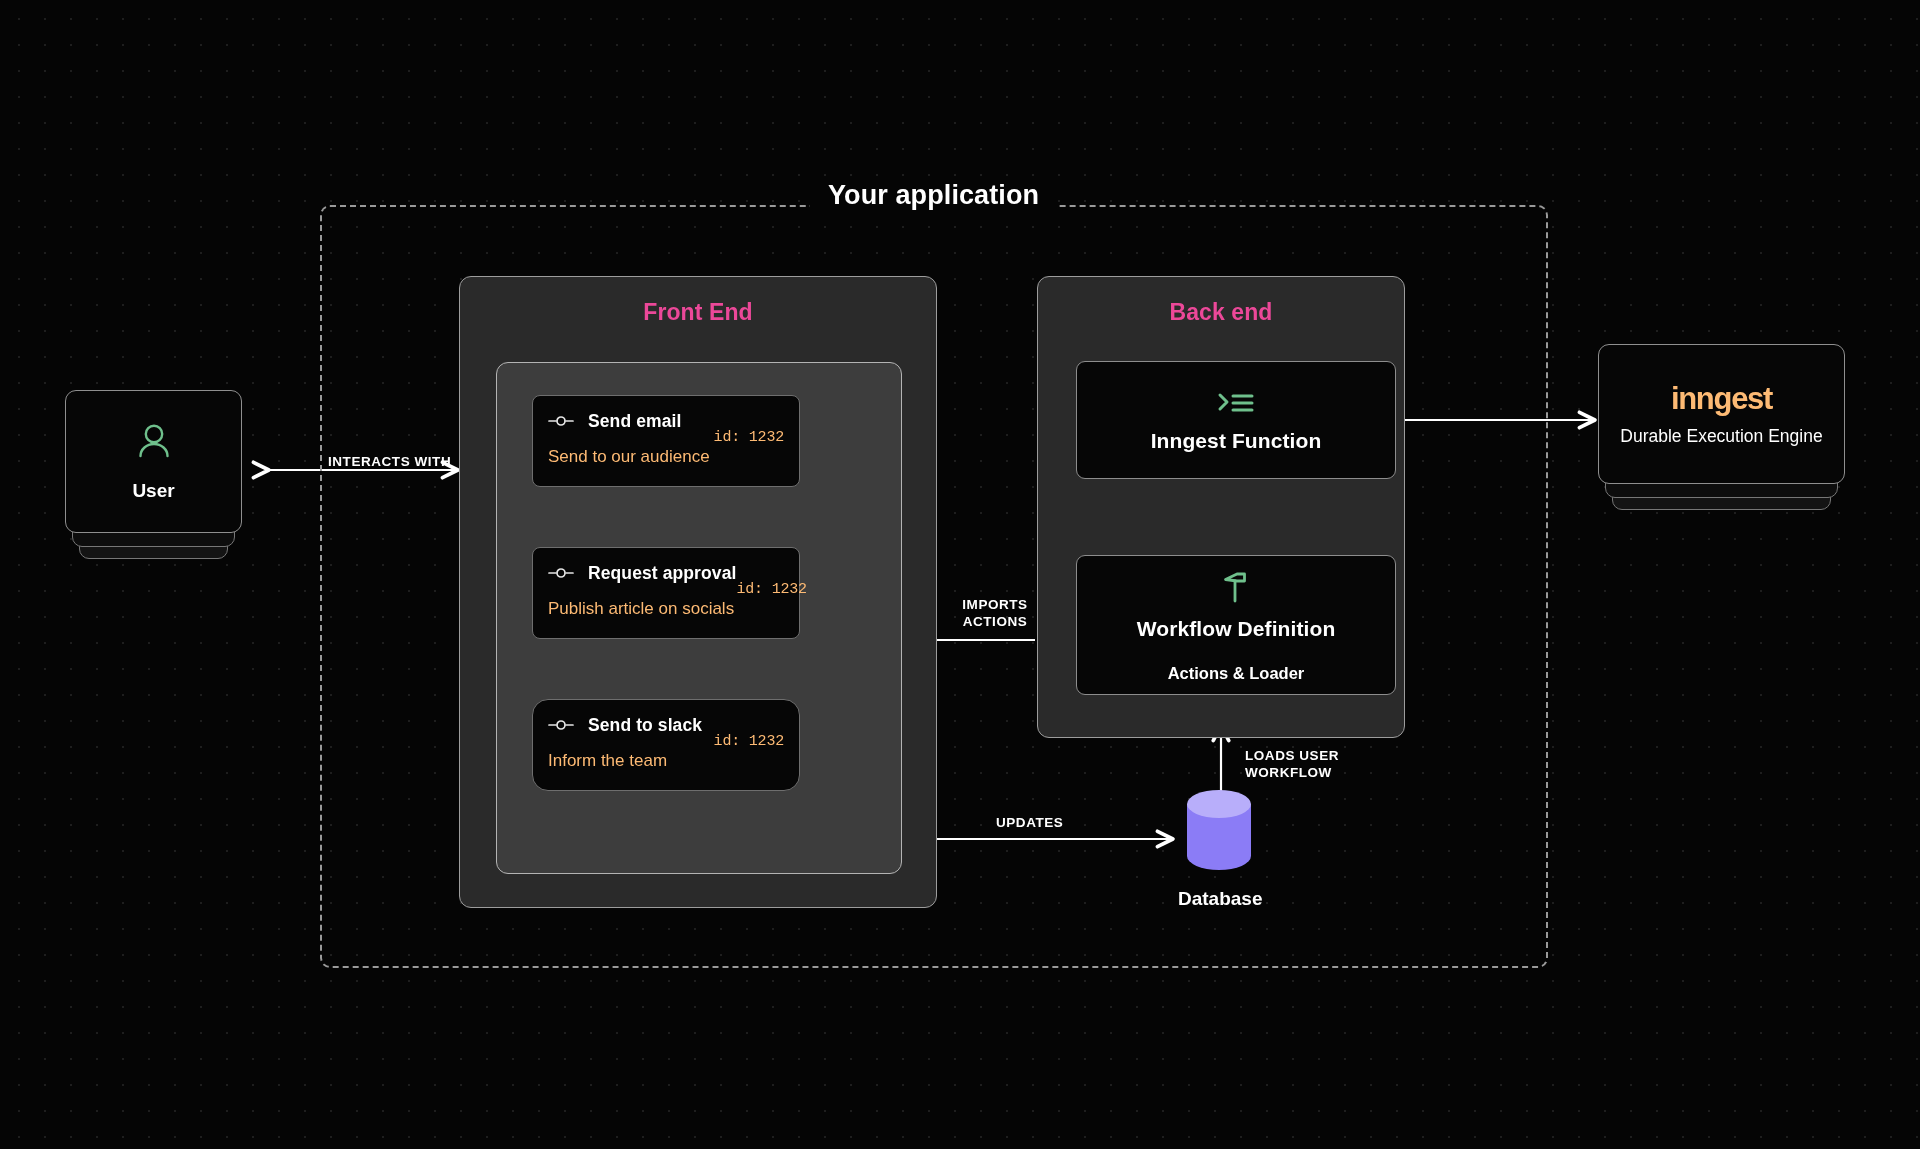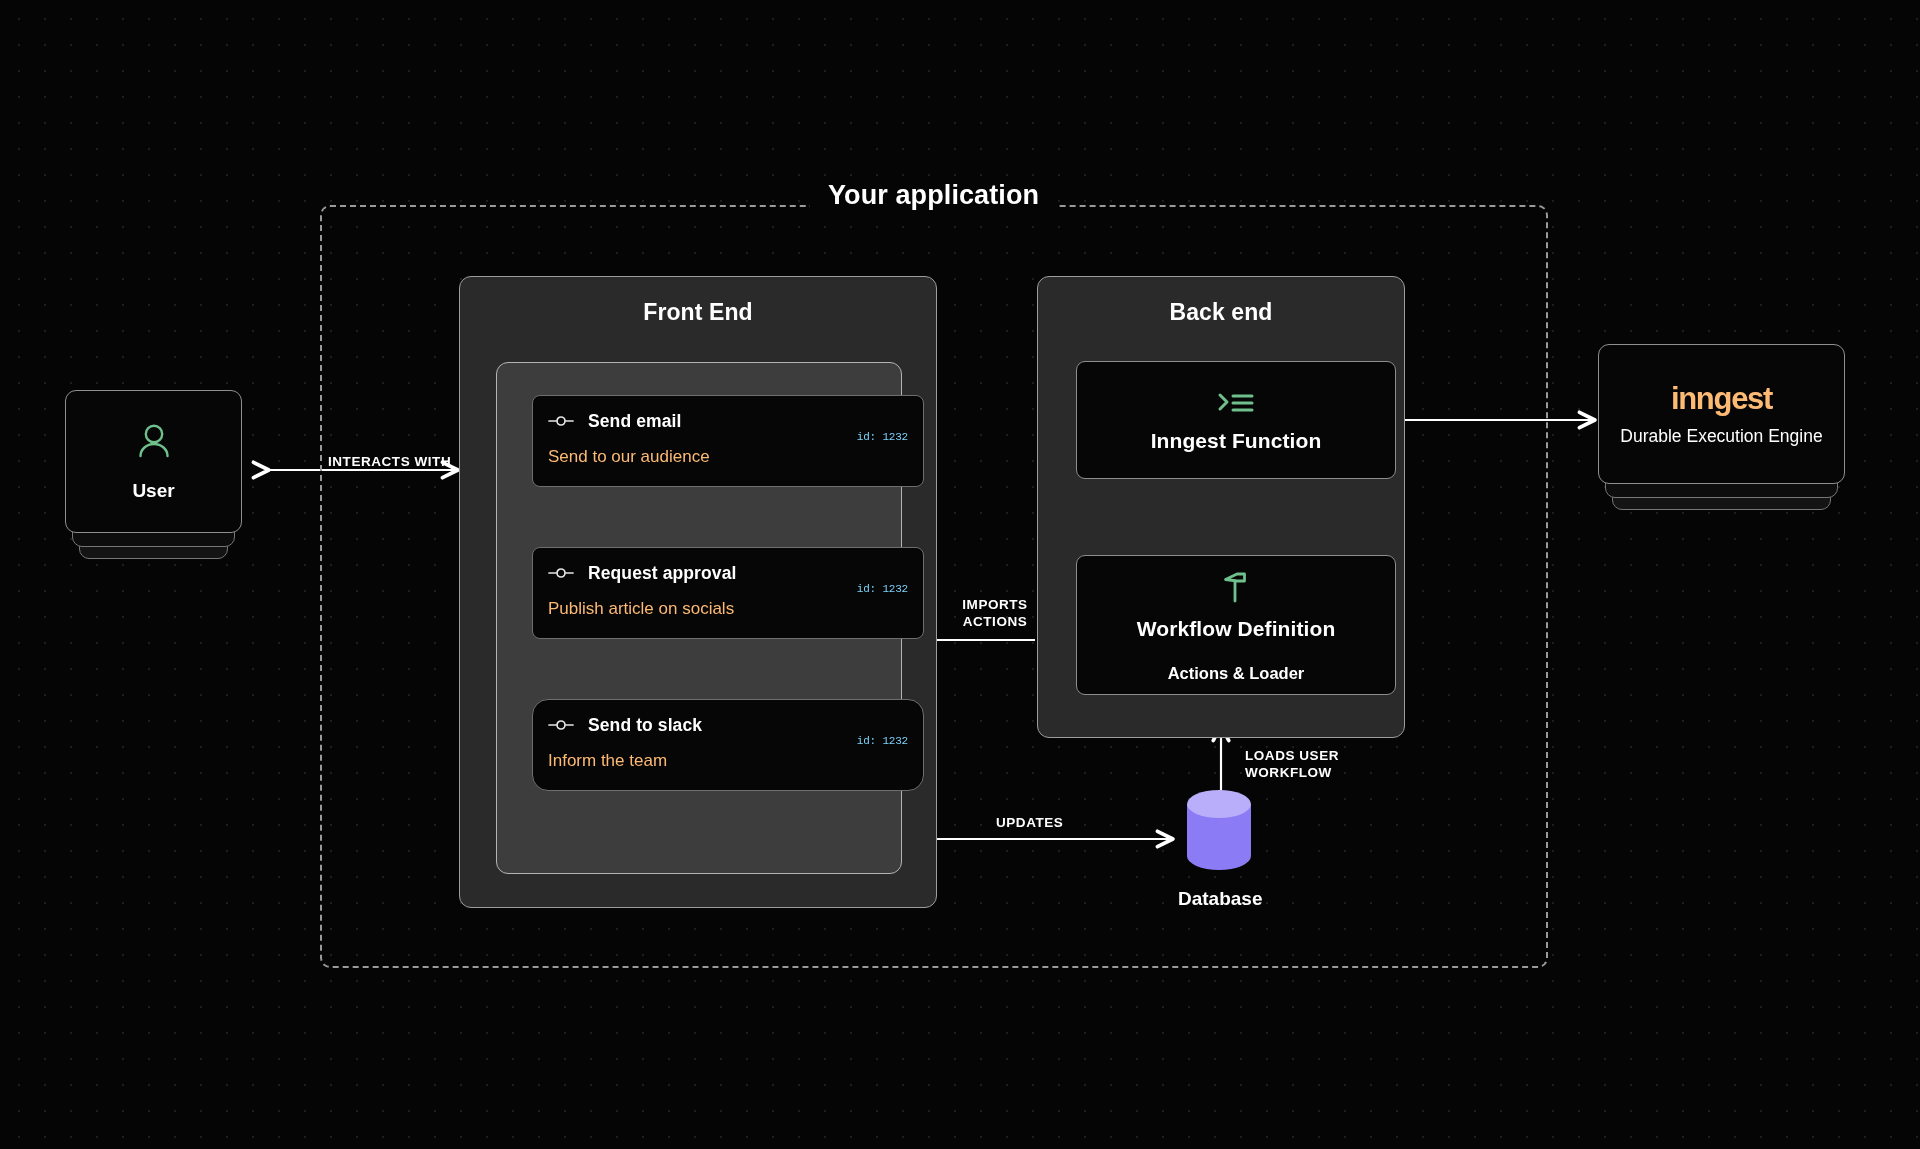--- a/index.html
+++ b/index.html
@@ -41,55 +41,55 @@
   
   .panel {
     position:absolute;
     background:#2a2a2a;
     border:1.5px solid #9d9d9d;
     border-radius:12px;
   }
   .panel-title {
     text-align:center;
     font-size:23px; font-weight:600;
-    color:#ffffff;
+    color:#ec4899;
     margin-top:22px;
     letter-spacing:.1px;
   }
 
   
   #frontend { left:459px; top:276px; width:478px; height:632px; }
   #fe-inner {
     position:absolute;
     left:36px; top:85px; width:406px; height:512px;
     background:#3d3d3d;
     border:1.5px solid #b4b4b4;
     border-radius:12px;
   }
   .step-card {
     position:absolute;
-    left:35px; width:392px; height:92px;
+    left:35px; width:268px; height:92px;
     background:#060606;
     border:1.2px solid #6e6e6e;
     border-radius:8px;
     padding:13px 15px 0 15px;
   }
   #step-0 { top:32px; }
   #step-1 { top:184px; }
   #step-2 { top:336px;border-radius:16px; }
   .step-head { display:flex; align-items:center; height:24px; }
   .node-icon { width:26px; height:14px; flex:none; margin-right:14px; }
   .step-name {
     font-size:17.5px; font-weight:700; color:#fff; letter-spacing:.1px;
     white-space:nowrap;
   }
   .step-id {
     margin-left:auto;
     font-family:"Liberation Mono", monospace;
-    font-size:11px; color:#7dd3fc; letter-spacing:-.2px;
+    font-size:15px; color:#fdba74; letter-spacing:-.2px;
     white-space:nowrap;
     margin-top:32px;
   }
   .step-desc {
     margin-top:14px;
     font-size:17px; color:#fdba74; font-weight:400;
     white-space:nowrap;
   }
 
   

